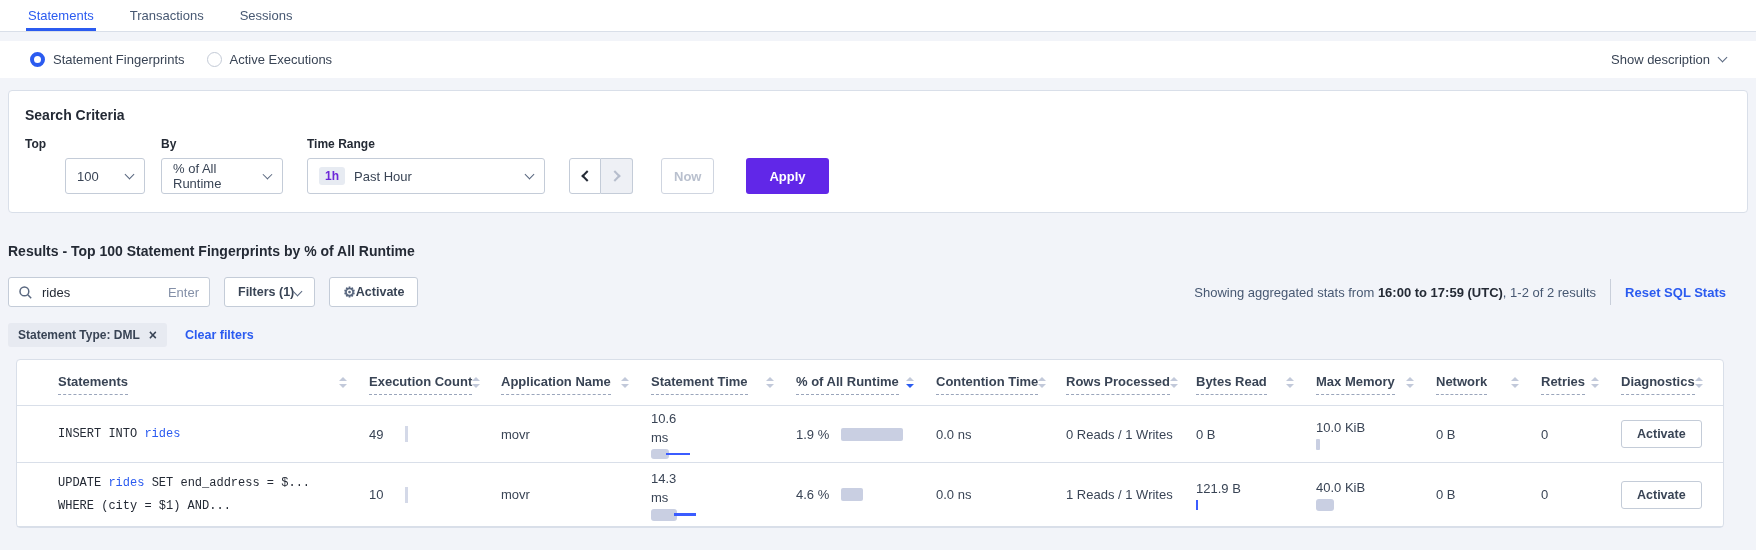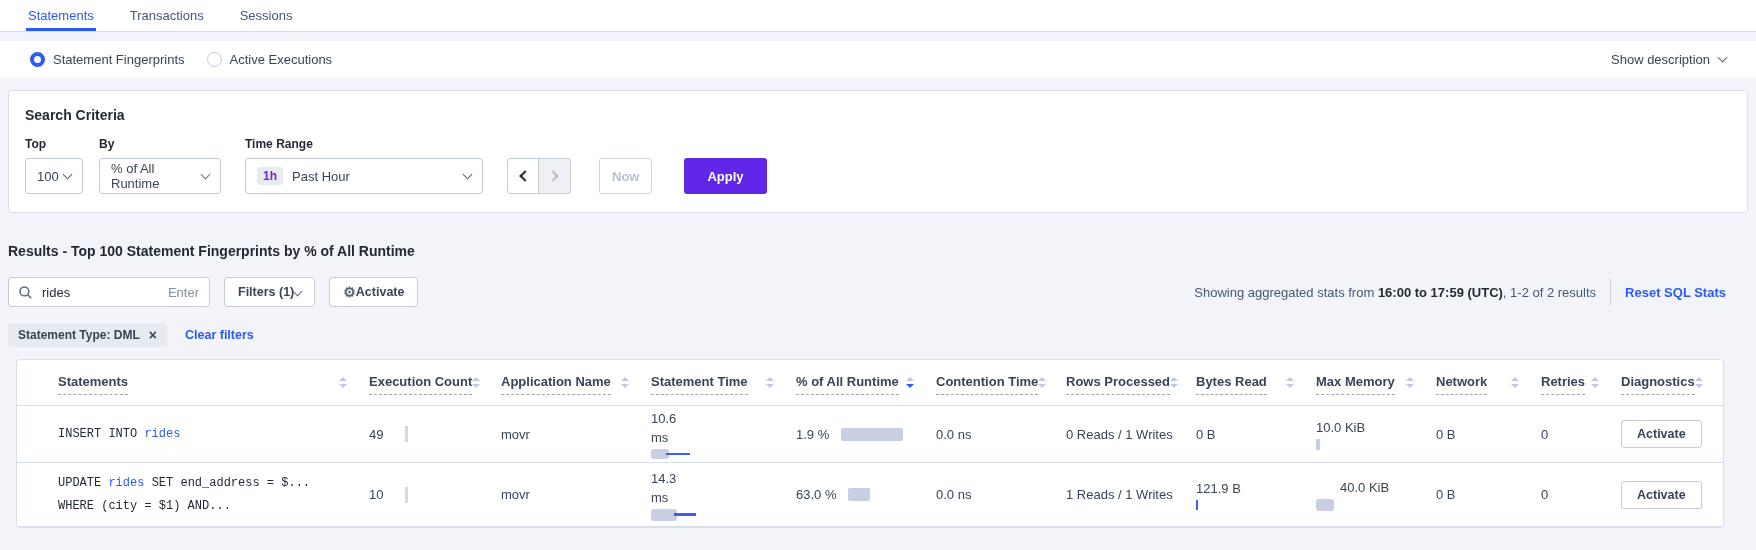--- a/index.html
+++ b/index.html
@@ -27,21 +27,21 @@
   .radio.selected{border:4.5px solid var(--accent-blue);}
   .show-desc{display:flex;align-items:center;gap:9px;color:#394455;cursor:pointer;}
   .chev{width:7px;height:7px;border-right:1.7px solid #59677f;border-bottom:1.7px solid #59677f;transform:rotate(45deg);margin-top:-4px;}
   
   .card{background:#fff;border:1px solid var(--border);border-radius:4px;}
   .search-card{margin:12px 8px 0;padding:16px 16px 18px;}
   .sc-title{font-size:14px;font-weight:700;color:var(--text-dark);margin-bottom:14px;}
   .sc-row{display:flex;align-items:flex-end;gap:16px;}
   .field label{display:block;font-size:12px;font-weight:700;color:var(--text-dark);margin-bottom:7px;}
   .select{height:36px;border:1px solid #c4ccd8;border-radius:3px;background:#fff;display:flex;align-items:center;justify-content:space-between;padding:0 11px;color:#394455;cursor:pointer;}
-  .w-top{width:58px;} .w-by{width:122px;} .w-time{width:238px;}
+  .w-top{width:80px;margin-left:40px;} .w-by{width:122px;} .w-time{width:238px;}
   .badge-1h{background:#e7ebf2;border-radius:3px;padding:2px 6px;font-size:12px;font-weight:700;color:#6d28d9;margin-right:9px;}
   .time-left{display:flex;align-items:center;}
   .nav-group{display:flex;margin-left:8px;}
   .nav-btn{width:32px;height:36px;border:1px solid #c4ccd8;background:#fff;display:flex;align-items:center;justify-content:center;cursor:pointer;}
   .nav-btn.prev{border-radius:3px 0 0 3px;}
   .nav-btn.next{border-radius:0 3px 3px 0;border-left:none;background:#eef0f5;}
   .arrow-l{width:8px;height:8px;border-left:2.2px solid #242a35;border-bottom:2.2px solid #242a35;transform:rotate(45deg);margin-left:3px;}
   .arrow-r{width:8px;height:8px;border-right:2.2px solid #b6bdcc;border-bottom:2.2px solid #b6bdcc;transform:rotate(-45deg);margin-right:3px;}
   .now-btn{height:36px;min-width:52px;border:1px solid #cfd5e0;border-radius:3px;background:#fff;color:#b9c0ce;font-weight:600;font-size:13px;padding:0 12px;margin-left:12px;cursor:default;}
   .apply-btn{height:36px;border:none;border-radius:3px;background:var(--apply-purple);color:#fff;font-weight:700;font-size:13px;padding:0 23px;margin-left:16px;cursor:pointer;}
@@ -333,31 +333,31 @@
     </div>
     <div class="cell">movr</div>
     <div class="cell stack">
       <div class="val">14.3 ms</div>
       <div class="bar-line">
           <span class="minibar mb26"></span>
           <span class="bline bl22"></span>
         </div>
     </div>
     <div class="cell flexcell">
-      <span>63.0 %</span>
+      <span>4.6 %</span>
       <span class="pctbar pb22"></span>
     </div>
     <div class="cell">0.0 ns</div>
     <div class="cell">1 Reads / 1 Writes</div>
     <div class="cell stack">
       <div class="val" style="width:50px;">121.9 B</div>
       <div class="vtick-blue"></div>
     </div>
     <div class="cell stack">
-      <div class="val" style="width:50px;margin-left:24px;">40.0 KiB</div>
+      <div class="val" style="width:50px;">40.0 KiB</div>
       <div class="minibar mb18" style="height:12px;margin-top:2px;"></div>
     </div>
     <div class="cell">0 B</div>
     <div class="cell">0</div>
     <div class="cell">
       <button class="activate-btn">Activate</button>
     </div>
   </div>
 
 </div>

